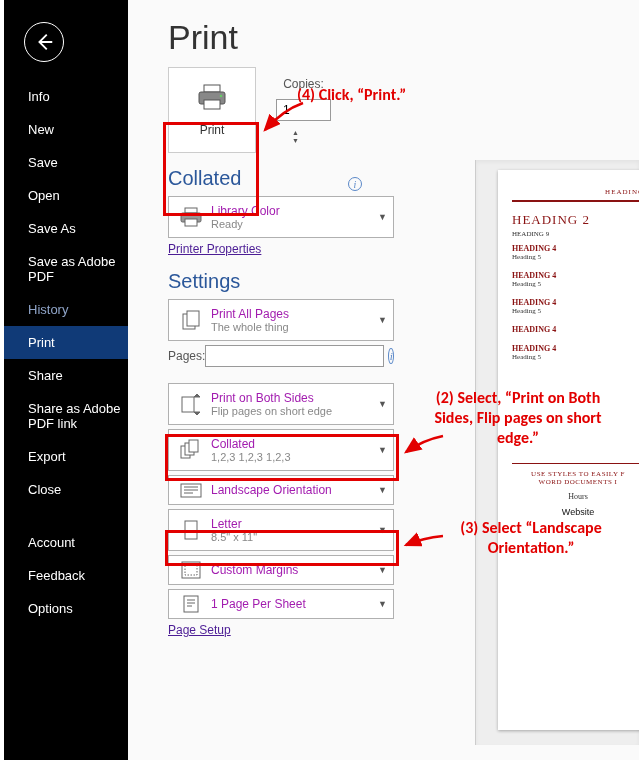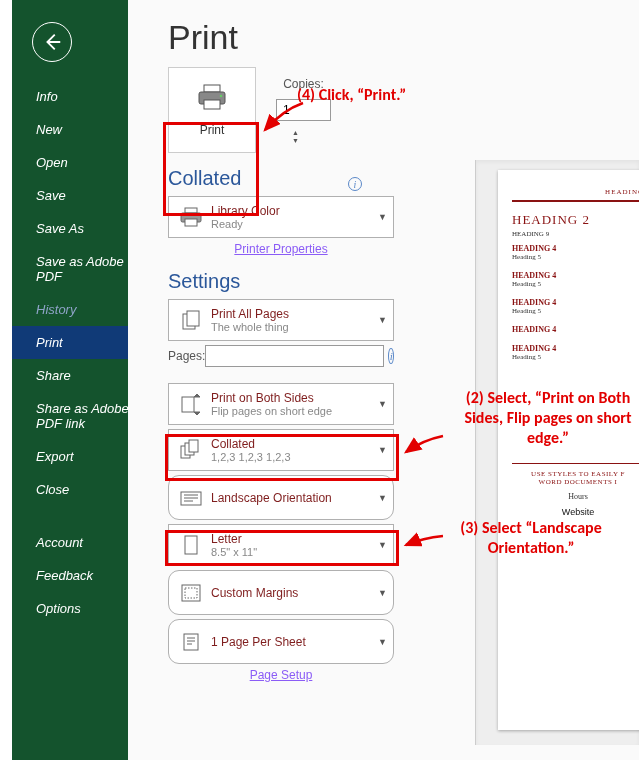--- a/index.html
+++ b/index.html
@@ -1,44 +1,44 @@
 <!DOCTYPE html>
 <html><head>
 <meta charset="utf-8">
 <style>
   * { box-sizing: border-box; margin: 0; padding: 0; }
   body { font-family: "Segoe UI", Arial, sans-serif; background: #fff; width: 639px; height: 760px; overflow: hidden; position: relative; }
   .titlebar { position:absolute; top:0; left:0; right:0; height:20px; font-size:11px; color:#888; text-align:right; padding-right:5px; line-height:20px;}
-  .sidebar { position:absolute; left:12px; top:0; width:128px; height:760px; background:#14532d; color:#fff;font-style:italic; }
+  .sidebar { position:absolute; left:4px; top:0; width:128px; height:760px; background:#000000; color:#fff; }
   .back-btn { width:40px; height:40px; border:1.5px solid #fff; border-radius:50%; margin:22px 0 18px 20px; display:flex; align-items:center; justify-content:center; cursor:pointer; }
   .back-btn svg { stroke:#fff; }
   .menu-item { font-size:13px; color:#fff; padding:9px 0 9px 24px; cursor:pointer; }
   .menu-item.dim { color:#8fa4c8; }
   .menu-item.active { background:#103a77; }
   .menu-spacer { height:20px; }
   .main { position:absolute; left:128px; top:0; right:0; height:760px; background:#fafafa; padding:18px 0 0 40px; }
   h1.page-title { font-size:34px; font-weight:300; color:#333; margin-bottom:10px; }
   .print-row { display:flex; align-items:flex-start; gap:20px; }
   .print-btn { width:88px; height:86px; background:#fff; border:1px solid #ccc; display:flex; flex-direction:column; align-items:center; justify-content:center; gap:8px; cursor:pointer; }
   .print-btn .lbl { font-size:12px; color:#333; }
   .copies-row { display:flex; align-items:center; gap:8px; margin-top:10px;flex-direction:column; }
   .copies-label { font-size:12px; color:#555; }
   .copies-input { width:55px; height:22px; border:1px solid #999; font-size:12px; padding:0 16px 0 6px; background:#fff; position:relative; }
   .spinner { display:inline-flex; flex-direction:column; margin-left:-16px; }
   .spinner div { width:10px; height:8px; font-size:7px; color:#555; cursor:pointer; text-align:center; line-height:8px;}
   h2.sec-title { font-size:20px; font-weight:300; color:#2b579a; margin:14px 0 6px 0; }
   .info-icon { display:inline-block; width:14px; height:14px; border:1px solid #5a88c8; color:#5a88c8; border-radius:50%; font-size:10px; text-align:center; line-height:13px; font-style:italic; font-family:Georgia,serif; margin-left:180px; position:relative; top:-22px;}
   .dropdown { width:226px; height:42px; border:1px solid #b0b0b0; background:#fff; display:flex; align-items:center; padding:0 20px 0 8px; position:relative; margin-bottom:4px; cursor:pointer; }
-  .dropdown.short { height:45px;border-radius:11px; }
+  .dropdown.short { height:30px; }
   .dropdown .dd-icon { width:28px; height:28px; display:flex; align-items:center; justify-content:center; color:#555; flex-shrink:0; }
   .dropdown .dd-text { display:flex; flex-direction:column; margin-left:6px; flex:1; overflow:hidden; }
-  .dropdown .dd-text .line1 { font-size:12px; color:#7f1d1d; white-space:nowrap; }
+  .dropdown .dd-text .line1 { font-size:12px; color:#a21caf; white-space:nowrap; }
   .dropdown .dd-text .line2 { font-size:11px; color:#888; white-space:nowrap; }
   .dropdown .caret { position:absolute; right:6px; top:50%; transform:translateY(-50%); color:#555; font-size:9px; }
-  .link { color:#8b5cf6; font-size:12px; text-decoration:underline; cursor:pointer; text-align:center; width:226px; display:block; margin:2px 16px 4px 0;}
+  .link { color:#4c1d95; font-size:12px; text-decoration:underline; cursor:pointer; text-align:left; width:226px; display:block; margin:2px 16px 4px 0;}
   .pages-row { display:flex; align-items:center; width:226px; margin-bottom:16px;}
   .pages-label { font-size:12px; color:#555; width:50px;}
   .pages-input { flex:1; height:22px; border:1px solid #999; background:#fff; }
   .pages-info { width:16px; text-align:center; color:#5a88c8; font-style:italic; font-family:Georgia,serif; font-size:11px; border:1px solid #5a88c8; border-radius:50%; height:16px; line-height:14px; margin-left:4px; cursor:pointer;}
 
   
   .hl { position:absolute; border:3px solid #e20000; pointer-events:none; }
   .ann { position:absolute; color:#e20000; font-family:Calibri,Arial,sans-serif; font-size:16px; font-weight:700; line-height:1.25; pointer-events:none;text-align:center; }
   .arrow { position:absolute; pointer-events:none; }
 
@@ -61,22 +61,22 @@
 <div class="titlebar">Document</div>
 
 <div class="sidebar">
   <div class="back-btn">
     <svg width="22" height="22" viewBox="0 0 24 24" fill="none" stroke-width="2">
         <path d="M15 4 L7 12 L15 20 M7 12 H21"></path>
       </svg>
   </div>
   <div class="menu-item">Info</div>
   <div class="menu-item">New</div>
+  <div class="menu-item">Save</div>
   <div class="menu-item">Open</div>
-  <div class="menu-item">Save</div>
   <div class="menu-item">Save As</div>
   <div class="menu-item">Save as Adobe PDF</div>
   <div class="menu-item dim">History</div>
   <div class="menu-item active">Print</div>
   <div class="menu-item">Share</div>
   <div class="menu-item">Share as Adobe PDF link</div>
   <div class="menu-item">Export</div>
   <div class="menu-item">Close</div>
   <div class="menu-spacer"></div>
   <div class="menu-item">Account</div>
@@ -269,21 +269,21 @@
     <div class="foot2">Hours</div>
     <div class="foot3">Website</div>
   </div>
 </div>
 
 <div class="hl" style="left:163px; top:122px; width:96px; height:94px;"></div>
 <div class="hl" style="left:165px; top:434px; width:234px; height:47px;"></div>
 <div class="hl" style="left:165px; top:530px; width:234px; height:36px;"></div>
 
 <div class="ann" style="left:297px; top:85px;">(4) Click, “Print.”</div>
-<div class="ann" style="left:458px; top:388px; width:180px;">(2) Select, “Print on Both Sides, Flip pages on short edge.”</div>
+<div class="ann" style="left:428px; top:388px; width:180px;">(2) Select, “Print on Both Sides, Flip pages on short edge.”</div>
 <div class="ann" style="left:446px; top:518px; width:170px;">(3) Select “Landscape Orientation.”</div>
 
 <svg class="arrow" style="left:253px; top:95px;" width="60" height="50">
   <defs>
       <marker id="ah" markerWidth="8" markerHeight="8" refX="6" refY="3" orient="auto">
         <path d="M0,0 L7,3 L0,6 Z" fill="#e20000"></path>
       </marker>
     </defs>
   <path d="M50,8 Q30,15 12,35" stroke="#e20000" stroke-width="2.5" fill="none" marker-end="url(#ah)"></path>
 </svg>

